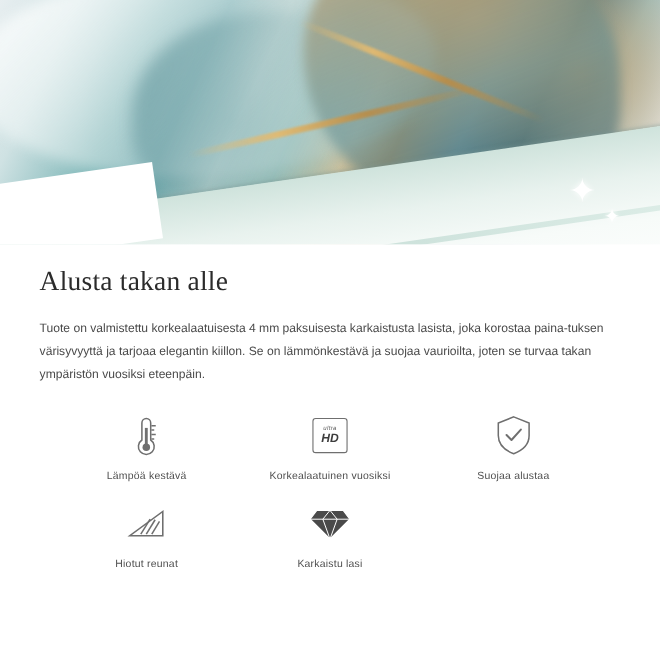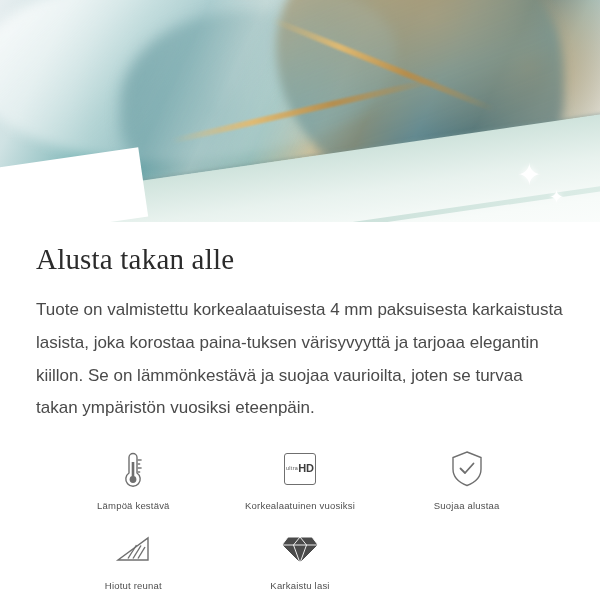--- a/index.html
+++ b/index.html
@@ -135,33 +135,33 @@
   }
   .sparkle.s1 { right: 58px; bottom: 32px; font-size: 30px; }
   .sparkle.s2 { right: 36px; bottom: 16px; font-size: 18px; }
 
   
   .content {
     padding: 18px 36px 0 36px;
   }
   .headline {
     font-family: "Liberation Serif", serif;
-    font-size: 29px;
+    font-size: 25px;
     line-height: 1.32;
     color: #2b2b2b;
     font-weight: 400;
     margin: 0 0 16px 0;
     letter-spacing: 0.2px;
   }
   .headline .line2 {
     display: block;
   }
   .paragraph {
     font-family: "Liberation Sans", sans-serif;
-    font-size: 17px;
+    font-size: 11px;
     line-height: 1.92;
     color: #4a4a4a;
     margin: 0;
     max-width: 536px;
   }
 
   
   .features {
     margin-top: 22px;
     display: grid;
@@ -190,24 +190,25 @@
   }
   .icon-svg {
     display: block;
   }
   .hd-badge {
     width: 30px;
     height: 30px;
     border: 1.4px solid #6f6f6f;
     border-radius: 3px;
     display: flex;
-    flex-direction: row;
+    flex-direction: column;
     align-items: center;
     justify-content: center;
     line-height: 1;
+    font-style: italic;
   }
   .hd-badge .ultra {
     font-size: 5.5px;
     letter-spacing: 0.3px;
     color: #5a5a5a;
     margin-bottom: 1px;
   }
   .hd-badge .hd {
     font-size: 11px;
     font-weight: bold;

